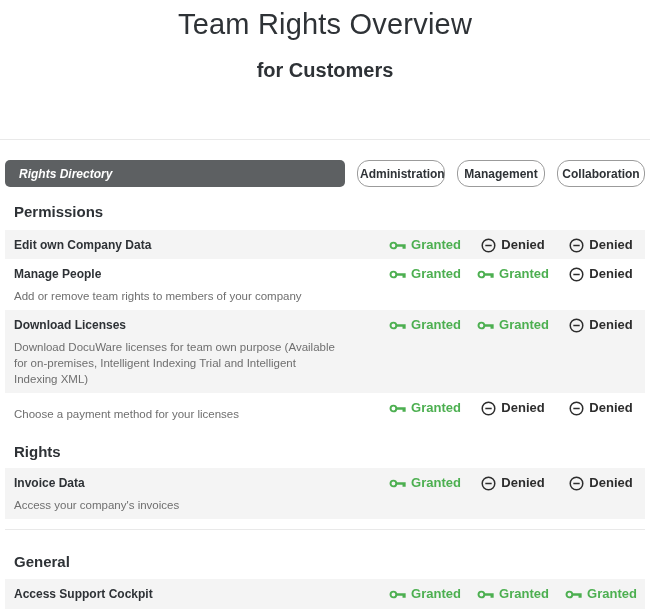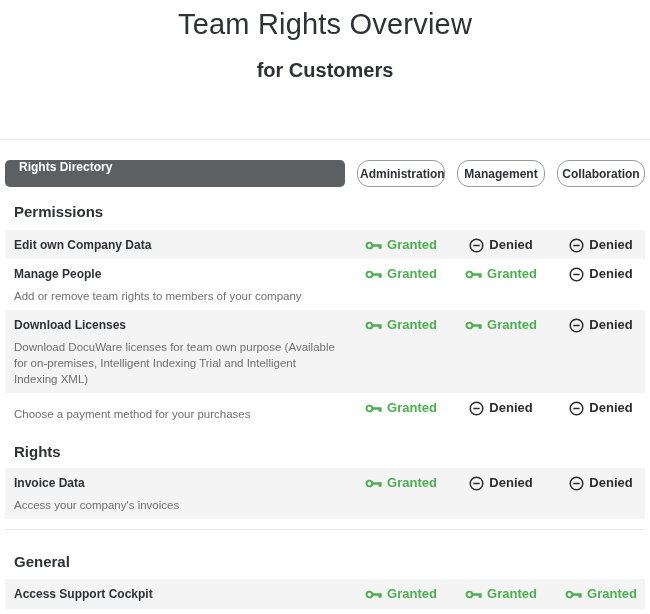--- a/index.html
+++ b/index.html
@@ -16,38 +16,38 @@
 
   .top-divider { height: 1px; background: var(--divider, #e9e9e9); margin-top: 57px; border: 0; }
 
   .toolbar {
     display: grid; grid-template-columns: 1fr 88px 88px 88px;
     column-gap: 12px; margin: 20px 5px 0;
   }
   .rights-bar {
     background: var(--rights_bar, #5d6062); border-radius: 5px;
     color: #ffffff; font-size: 12px; font-weight: 700;
-    display: flex; align-items: flex-start; padding-left: 14px; height: 27px;
+    display: flex; align-items: center; padding-left: 14px; height: 27px; font-style: italic;
   }
   .col-btn {
     height: 27px; border: 1px solid var(--button_border, #9b9b9b); border-radius: 12px;
     background: #ffffff; font-family: inherit; font-size: 12px; font-weight: 700;
     color: var(--text, #2e3236); cursor: pointer; padding: 0 2px; white-space: nowrap;
   }
 
   .section-title {
     font-size: 15px; font-weight: 700; color: var(--text, #2e3236);
     margin: 16px 5px 10px 14px;
   }
   .section-access .section-title { margin-top: 15px; margin-bottom: 8px; }
   .section-general .section-title { margin-top: 23px; margin-bottom: 9px; }
 
   .row {
     display: grid; grid-template-columns: 1fr 88px 88px 88px;
-    column-gap: 12px; margin: 0 5px; padding: 7px 0 6px; align-items: start;
+    margin: 0 5px; padding: 7px 0 6px; align-items: start;
   }
   .row.shade { background: var(--row_shade, #f4f4f4); }
   .row.last { padding-bottom: 7px; }
   .row-name {
     padding-left: 9px; font-size: 12px; font-weight: 700;
     color: var(--text, #2e3236); line-height: 16px;
   }
   .row-desc {
     padding-left: 9px; font-size: 11.5px; font-weight: 400;
     color: var(--muted, #6f6f6f); margin-top: 6px; line-height: 16px; max-width: 331px;
@@ -162,21 +162,21 @@
         <svg width="15" height="15" viewBox="0 0 16 16">
           <circle cx="8" cy="8" r="6.7" fill="none" stroke="currentColor" stroke-width="1.6"></circle>
           <rect x="4.6" y="7.2" width="6.8" height="1.6" fill="currentColor"></rect>
         </svg>
         <span>Denied</span>
       </div>
   </div>
 
   <div class="row">
     <div class="row-cell">
-      <div class="row-desc">Choose a payment method for your purchases</div>
+      <div class="row-desc">Choose a payment method for your licenses</div>
     </div>
     <div class="status granted">
         <svg width="17" height="13" viewBox="0 0 20 14">
           <circle cx="5.2" cy="7" r="3.4" fill="none" stroke="currentColor" stroke-width="2.3"></circle>
           <path d="M8.6 5.6 H19.6 V10.7 H15.9 V8.5 H8.6 Z" fill="currentColor"></path>
         </svg>
         <span>Granted</span>
       </div>
     <div class="status denied">
         <svg width="15" height="15" viewBox="0 0 16 16">

